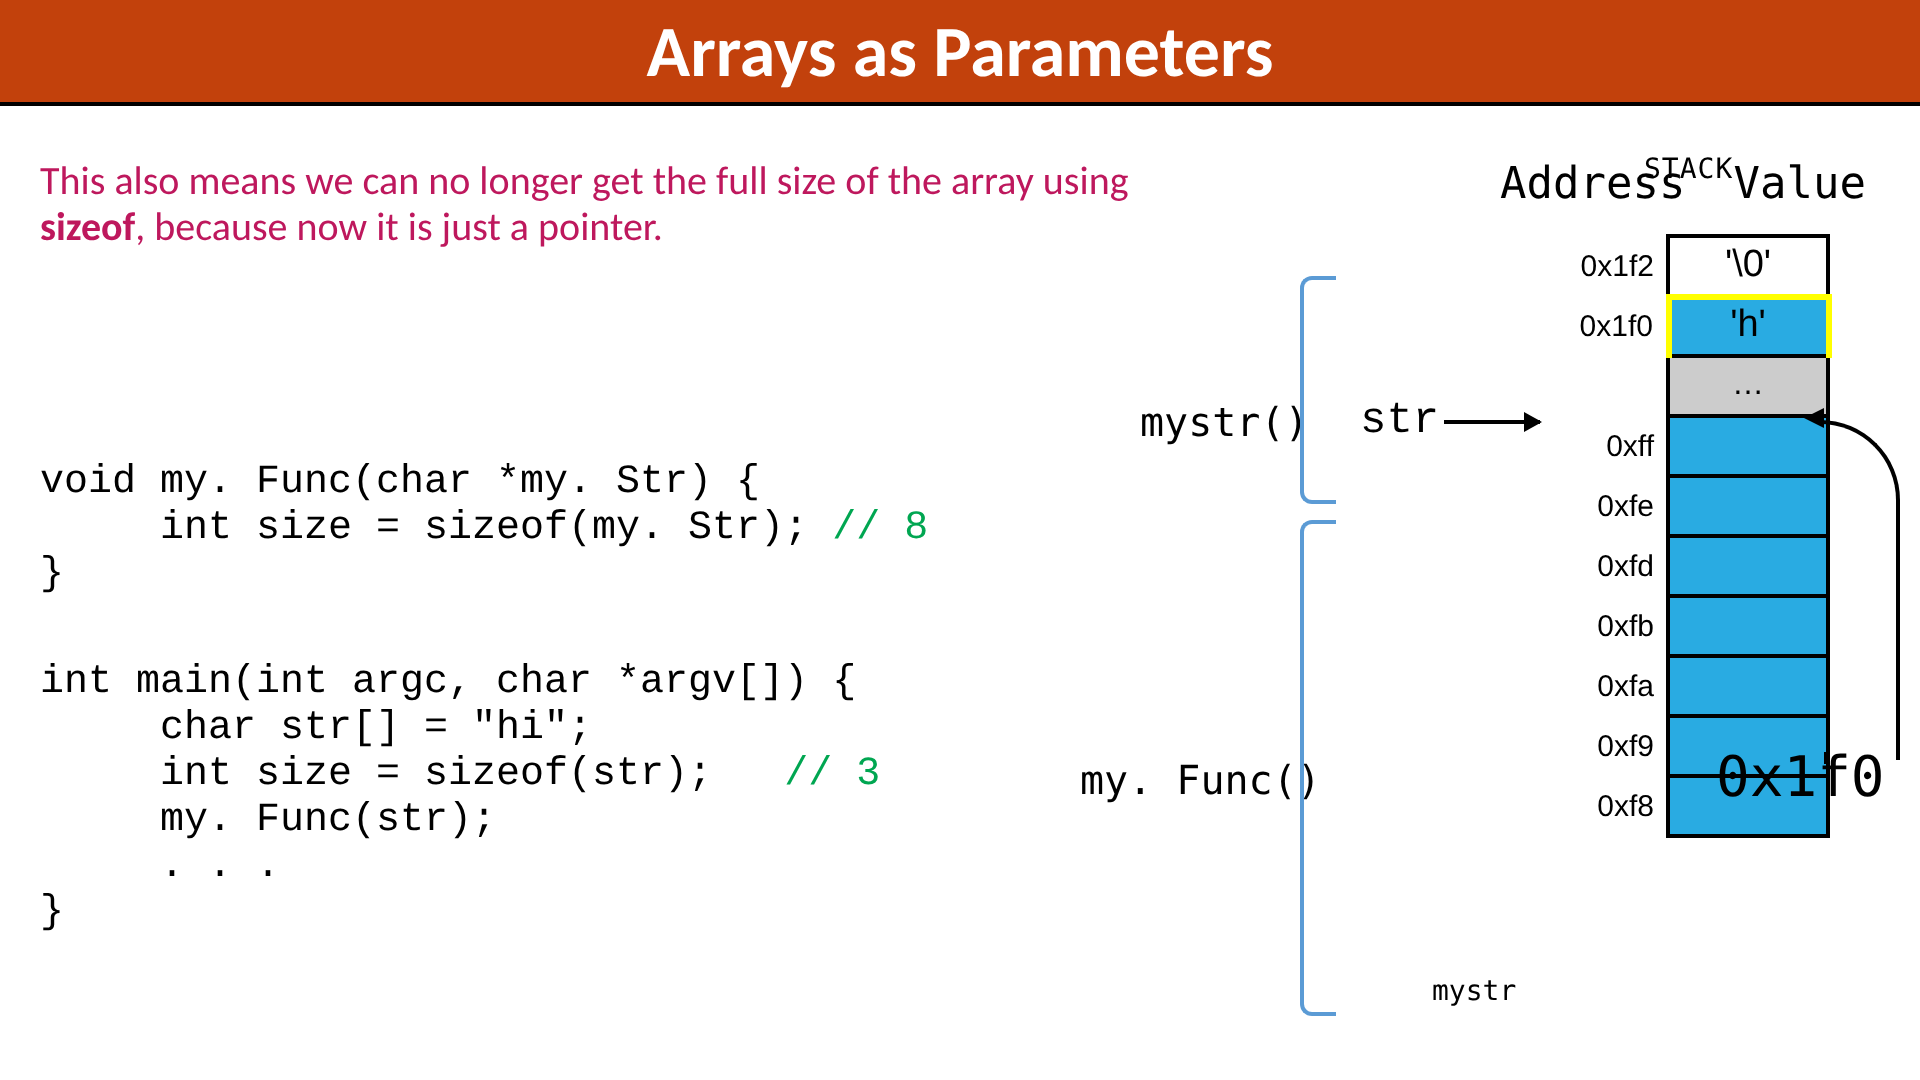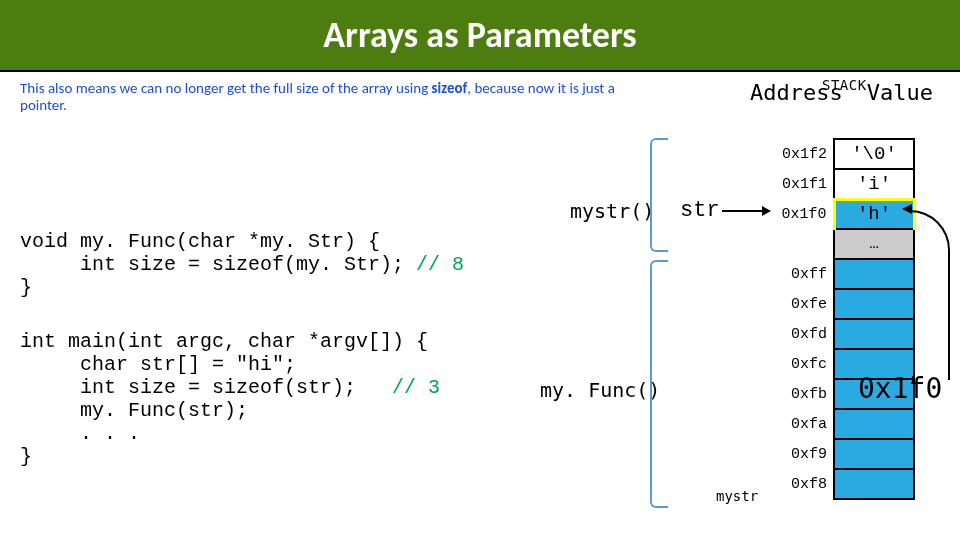--- a/index.html
+++ b/index.html
@@ -1,26 +1,26 @@
 <!DOCTYPE html>
 <html><head>
 <meta charset="utf-8">
 <style>
   * { box-sizing: border-box; margin: 0; padding: 0; }
   html, body { width: 960px; height: 540px; overflow: hidden; font-family: Calibri, Arial, sans-serif; background: #fff; }
   .slide { position: relative; width: 960px; height: 540px; }
   .title-bar {
-    position: absolute; top: 0; left: 0; right: 0; height: 72px;
-    background: #4d7c0f; color: #fff; font-weight: 700; font-size: 36px;
+    position: absolute; top: 0; left: 0; right: 0; height: 53px;
+    background: #c2410c; color: #fff; font-weight: 700; font-size: 36px;
     display: flex; align-items: center; justify-content: center;
     border-bottom: 2px solid #000;
   }
   .body-text {
     position: absolute; left: 20px; top: 80px; width: 600px;
-    font-size: 15px; color: #1d4ed8; line-height: 1.15;
+    font-size: 20px; color: #be185d; line-height: 1.15;
   }
   .code {
     position: absolute; left: 20px; width: 560px;
     font-family: Consolas, "Courier New", monospace; font-size: 20px;
     white-space: pre; line-height: 1.15; color: #000;
   }
   .code.block1 { top: 230px; }
   .code.block2 { top: 330px; }
   .comment { color: #00A651; }
   .label-main {
@@ -40,21 +40,21 @@
   .stack-header {
     position: absolute; left: 822px; top: 77px; font-family: Consolas, monospace;
     font-size: 14px; letter-spacing: 0.5px;
   }
   .col-headers {
     position: absolute; left: 750px; top: 80px; font-family: Consolas, monospace;
     font-size: 22px; display: flex; gap: 24px;
   }
   .stack-table {
     position: absolute; left: 770px; top: 117px; border-collapse: collapse;
-    font-family: Liberation Mono, monospace; font-size: 17px; margin-top: 21px;
+    font-family: Liberation Sans, sans-serif; font-size: 17px;
   }
   .stack-table td {
     border: 2px solid #000; text-align: center; height: 30px; padding: 0;
   }
   .stack-table td.addr { width: 64px; border: none; text-align: right; padding-right: 6px; font-size: 15px; }
   .stack-table td.val  { width: 80px; background: #fff; font-size: 19px; }
   .row-blue td.val { background: #29abe2; }
   .row-hi td.val { background: #29abe2; border-top: 3px solid #ff0; border-left: 3px solid #ff0; border-right: 3px solid #ff0; }
   .row-dots td.val { background: #ccc; font-size: 16px; height: 18px; }
   .ptr-label-str {
@@ -124,46 +124,38 @@
     <span>Address</span>
     <span>Value</span>
   </div>
 
   <table class="stack-table">
     <tbody id="stack-body">
         <tr class="">
           <td class="addr">0x1f2</td>
           <td class="val">'\0'</td>
         </tr>
-        <tr class="">
-          <td class="addr">0x1f1</td>
-          <td class="val">'i'</td>
-        </tr>
         <tr class="row-hi">
           <td class="addr">0x1f0</td>
           <td class="val">'h'</td>
         </tr>
         <tr class="row-dots">
           <td class="addr"></td>
           <td class="val">…</td>
         </tr>
         <tr class="row-blue">
           <td class="addr">0xff</td>
           <td class="val"></td>
         </tr>
         <tr class="row-blue">
           <td class="addr">0xfe</td>
           <td class="val"></td>
         </tr>
         <tr class="row-blue">
           <td class="addr">0xfd</td>
-          <td class="val"></td>
-        </tr>
-        <tr class="row-blue">
-          <td class="addr">0xfc</td>
           <td class="val"></td>
         </tr>
         <tr class="row-blue">
           <td class="addr">0xfb</td>
           <td class="val"></td>
         </tr>
         <tr class="row-blue">
           <td class="addr">0xfa</td>
           <td class="val"></td>
         </tr>

